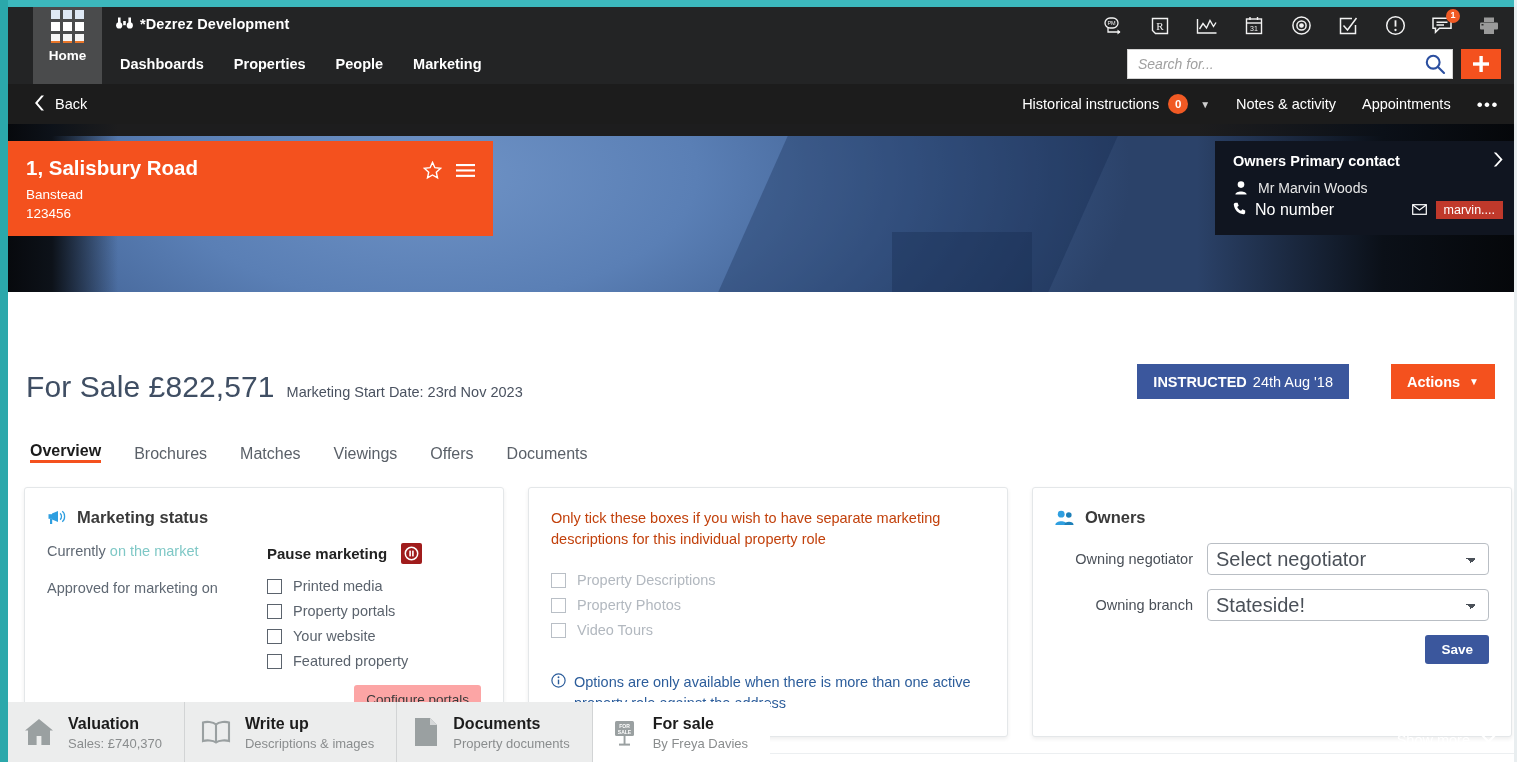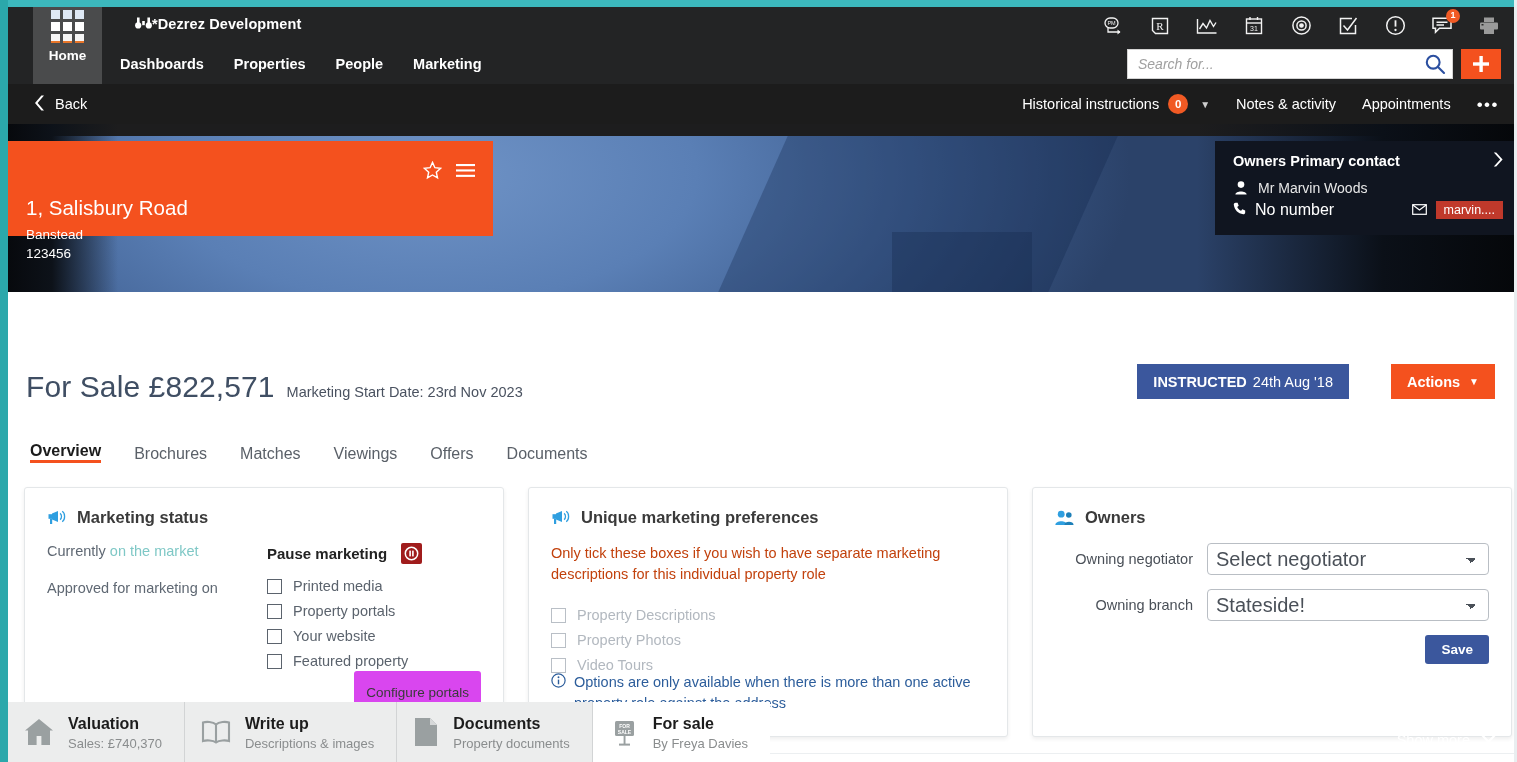--- a/index.html
+++ b/index.html
@@ -29,24 +29,24 @@
     position: absolute; right: 0; top: 0; width: 3px; height: 762px;
     background: #e9eef0; z-index: 60;
   }
 
   
   .topbar {
     position: absolute; left: 8px; top: 7px; width: 1509px; height: 37px;
     background: #232425;
   }
   .topbar-title {
-    position: absolute; left: 127px; top: 9px;
+    position: absolute; left: 108px; top: 9px;
     color: #ffffff; font-size: 14.5px; font-weight: bold;
     letter-spacing: .1px;
-    display: flex; align-items: center; gap: 0;
+    display: flex; align-items: center; gap: 7px;
   }
   .binoc-icon { display: inline-block; line-height: 1; color: #fff; font-size: 13px; }
 
   .topicons {
     position: absolute; right: 16px; top: 0; height: 37px;
     display: flex; align-items: center; gap: 23px;
   }
   .ticon {
     position: relative;
     width: 24px; height: 24px;
@@ -174,21 +174,21 @@
   }
   .hero-top-strip {
     position:absolute; left:0; top:0; width:100%; height: 12px; background:#1d1d1e;
   }
 
   .addr-card {
     position: absolute; left: 8px; top: 141px;
     width: 485px; height: 95px; background: #f4511e;
     padding: 16px 18px 0 18px; z-index: 5;
   }
-  .addr-title { color:#fff; font-size: 20.5px; font-weight: normal; line-height: 1.1; margin-top: 40px; }
+  .addr-title { color:#fff; font-size: 20.5px; font-weight: bold; line-height: 1.1; }
   .addr-sub { color:#fff; font-size: 13.5px; margin-top: 7px; }
   .addr-ref { color:#fff; font-size: 13.5px; margin-top: 4px; }
   .addr-actions {
     position:absolute; right: 18px; top: 20px;
     display:flex; align-items:center; gap: 14px; color:#fff;
   }
   .addr-actions span { cursor:pointer; line-height:1; }
 
   .contact-card {
     position: absolute; right: 0px; top: 141px;
@@ -285,22 +285,22 @@
   }
   .cbrow { display:flex; align-items:center; gap: 11px; margin-bottom: 9px; font-size: 14.5px; color:#5b636d;}
   .cbox {
     width: 15px; height: 15px; border: 1.6px solid #5b636d; background:#fff;
     display:inline-block; flex: 0 0 auto; cursor:pointer;
   }
   .cbox.dim { border-color:#b9bfc6; }
   .cbrow.dim { color:#b2b8bf; }
   .configure {
     position:absolute; right: 22px; bottom: 22px;
-    background: #d946ef; color:#3a3a3a; font-size: 13.5px;
-    padding: 14px 12px; border-radius:3px; cursor:pointer;
+    background: #fca5a5; color:#3a3a3a; font-size: 13.5px;
+    padding: 7px 12px; border-radius:3px; cursor:pointer;
   }
 
   .ump-desc { font-size: 14.5px; color:#c2410c; line-height: 1.45; margin-bottom: 22px; width: 415px;}
   .ump-cbs { display:flex; flex-wrap: wrap; }
   .ump-cbs .cbrow { width: 232px; }
   .ump-note {
     position:absolute; left: 22px; bottom: 22px; right:22px;
     font-size: 14.5px; color: #2c5d9b; line-height: 1.45;
     display:flex; gap: 8px; align-items:flex-start;
   }
@@ -685,32 +685,20 @@
               <span class="cbox"></span>
               <span>Featured property</span>
             </div>
           </div>
         </div>
 
         <div class="configure">Configure portals</div>
       </div>
 
       <div class="card">
-        <div class="card-head">
-          <span class="mic">
-            <svg width="19" height="15" viewBox="0 0 19 15" fill="#2f9fe0">
-                <path d="M11 1 L11 12 L5 9.5 L5 3.5 Z"></path>
-                <rect x="1.5" y="4.2" width="3.5" height="4.6"></rect>
-                <rect x="3" y="8.6" width="2.2" height="5.4"></rect>
-                <path d="M13 3.4 C15 4.4 15 8.6 13 9.6" fill="none" stroke="#2f9fe0" stroke-width="1.3"></path>
-                <path d="M15.2 1.3 C18.4 3 18.4 10 15.2 11.7" fill="none" stroke="#2f9fe0" stroke-width="1.3"></path>
-              </svg>
-          </span>
-          <h3>Unique marketing preferences</h3>
-        </div>
 
         <div class="ump-desc">Only tick these boxes if you wish to have separate marketing descriptions for this individual property role</div>
 
         <div class="ump-cbs">
           <div class="cbrow dim">
             <span class="cbox dim"></span>
             <span>Property Descriptions</span>
           </div>
           <div class="cbrow dim">
             <span class="cbox dim"></span>

